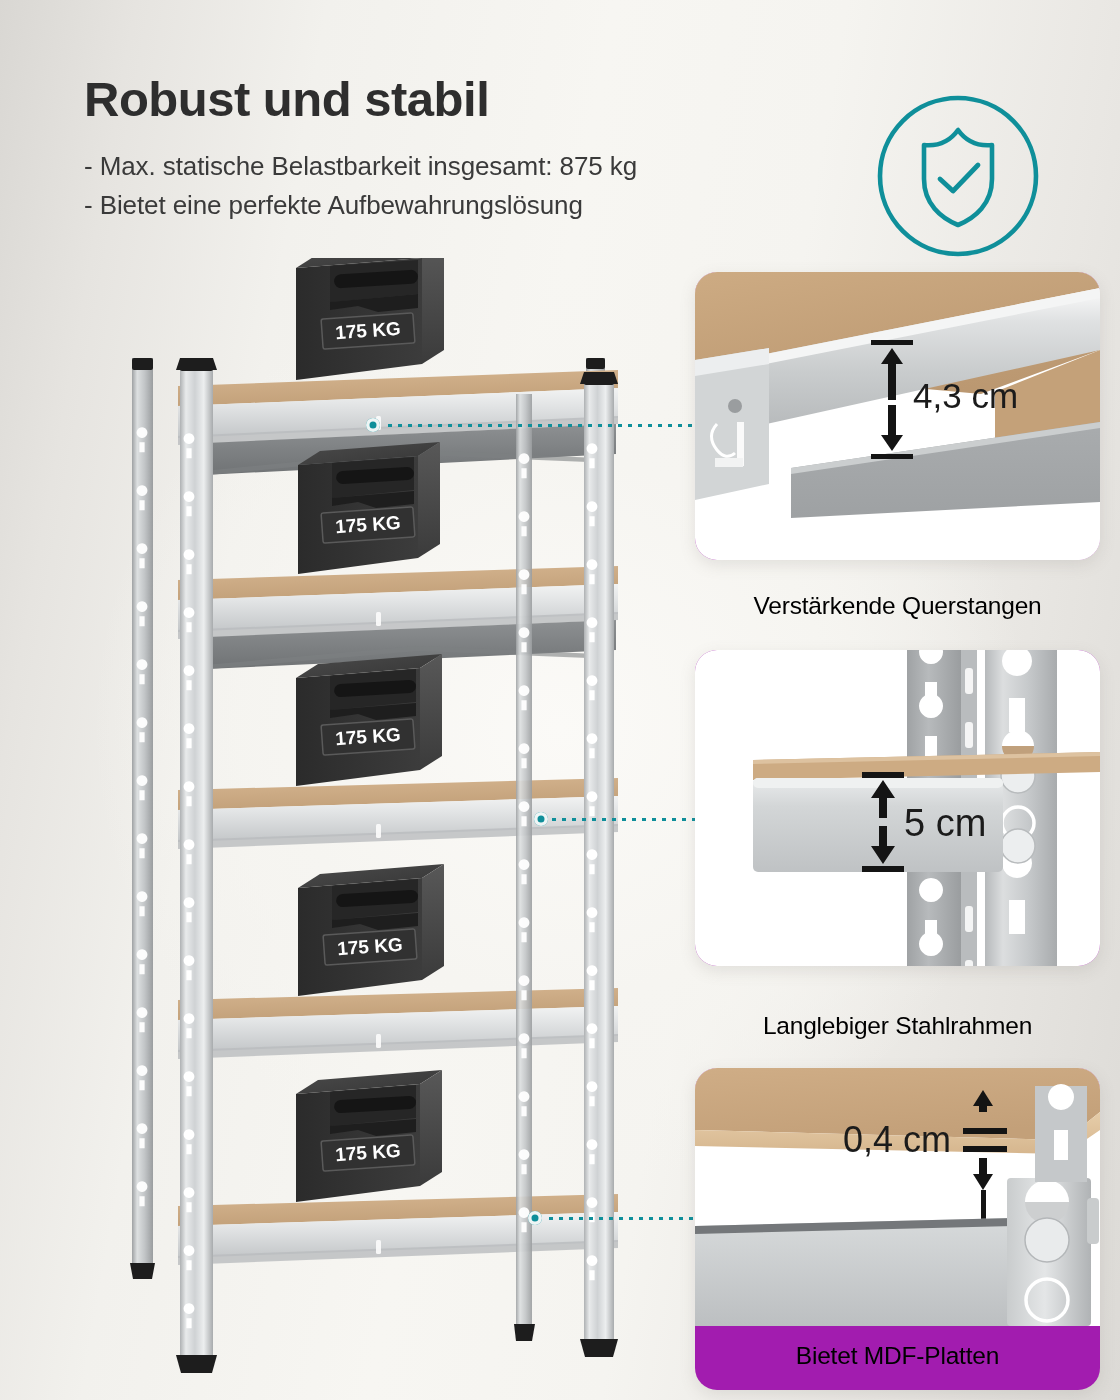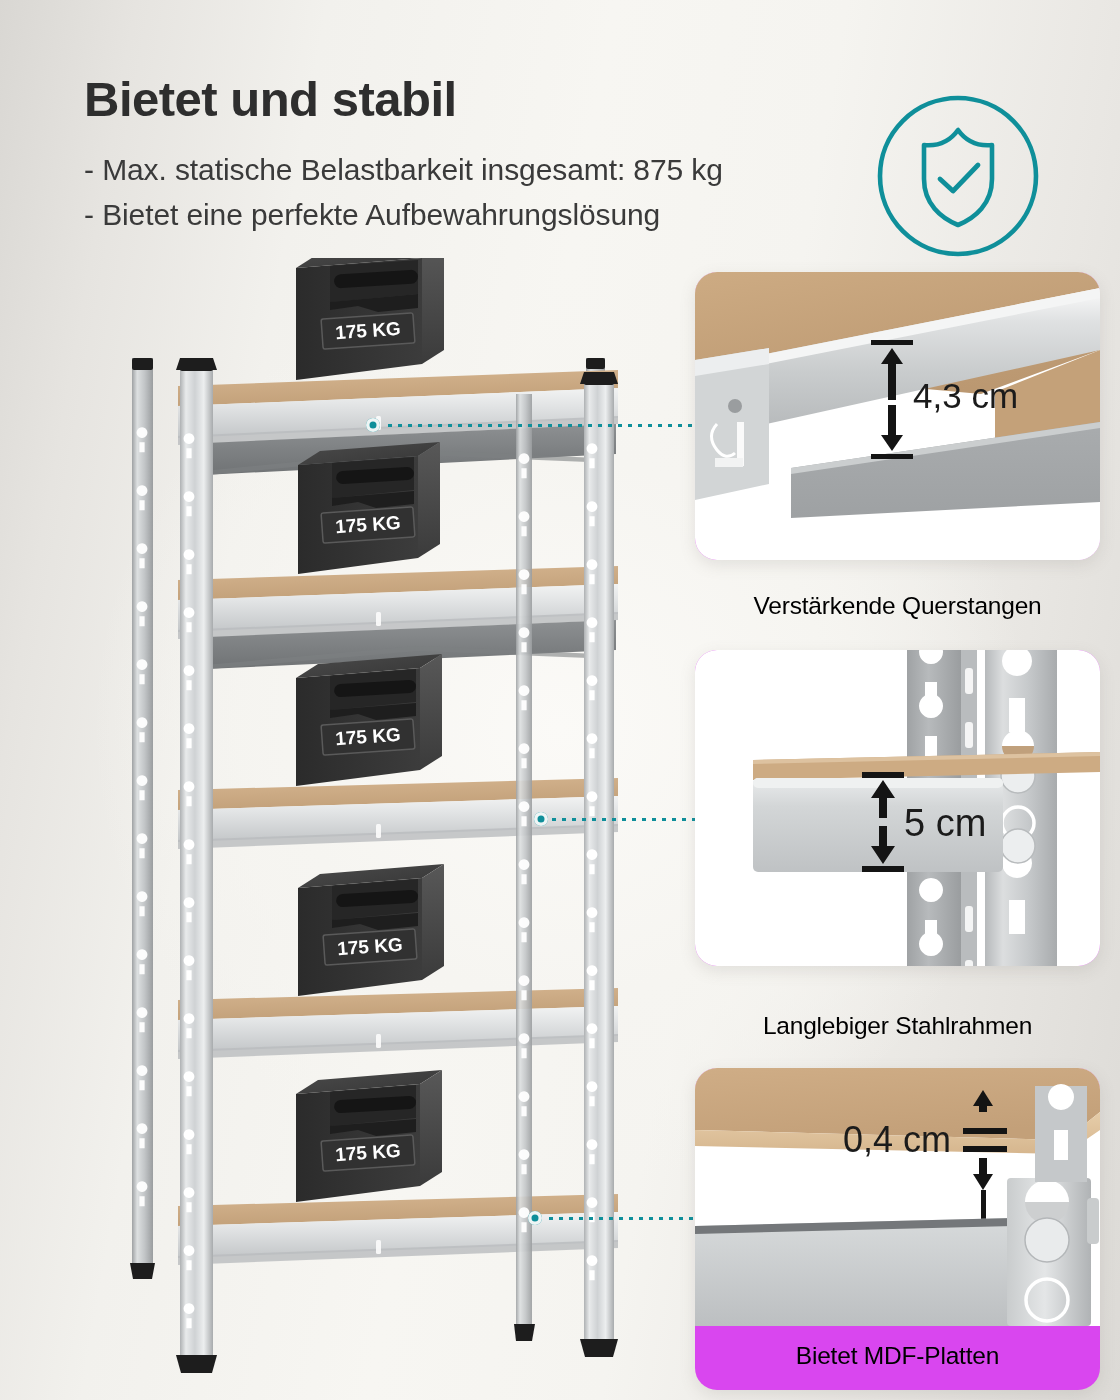--- a/index.html
+++ b/index.html
@@ -19,21 +19,21 @@
       linear-gradient(100deg,#d9d7d3 0%,#e6e4e0 10%,#f2f1ed 24%,#f7f6f2 45%,#f5f4f0 62%,#e9e7e3 82%,#dcdad6 100%);
   }
 
   
   #header{ position:absolute; left:84px; top:74px; width:790px; }
   #title{
     font-size:49px; font-weight:bold; color:#2e2e2e;
     letter-spacing:-0.5px; line-height:1.05;
   }
   .bullet{
-    font-size:30px; color:#3a3a3a; line-height:1.5;
+    font-size:26px; color:#3a3a3a; line-height:1.5;
     letter-spacing:-0.1px; white-space:nowrap;
   }
   #bullets{ margin-top:22px; }
 
   
   #shield-badge{
     position:absolute; left:868px; top:86px; width:180px; height:180px;
   }
 
   
@@ -52,37 +52,37 @@
     flex:1 1 auto; height:3px; margin-left:4px;
     background-image:radial-gradient(circle, #0f8f9a 45%, rgba(0,0,0,0) 46%);
     background-size:10px 3px; background-repeat:repeat-x;
     background-position:center;
   }
 
   
   .panel{
     position:absolute; left:695px; width:405px;
     border-radius:22px; overflow:hidden;
-    background:#d946ef;
+    background:#a21caf;
     box-shadow:0 5px 16px rgba(120,115,108,.16);
   }
   .panel-inner{ position:absolute; inset:0; }
   .caption{
     position:absolute; left:695px; width:405px;
     text-align:center; font-size:24.5px; color:#000000;
     letter-spacing:-0.2px; white-space:nowrap;
   }
 </style>
 </head>
 <body>
 
 <div id="bg"></div>
 
 <div id="header">
-  <div id="title">Bietet und stabil</div>
+  <div id="title">Robust und stabil</div>
   <div id="bullets">
     <div class="bullet">- Max. statische Belastbarkeit insgesamt: 875 kg</div>
     <div class="bullet">- Bietet eine perfekte Aufbewahrungslösung</div>
   </div>
 </div>
 
 <div id="shield-badge">
   <svg width="180" height="180" viewBox="0 0 180 180">
     <circle cx="90" cy="90" r="78" fill="none" stroke="#0f8f9a" stroke-width="4.6"></circle>
     <path d="M90 44 C80 58 66 60 56 59 L56 93 C56 118 73 132 90 139 C107 132 124 118 124 93 L124 59 C114 60 100 58 90 44 Z" fill="none" stroke="#0f8f9a" stroke-width="4.6" stroke-linejoin="round"></path>

